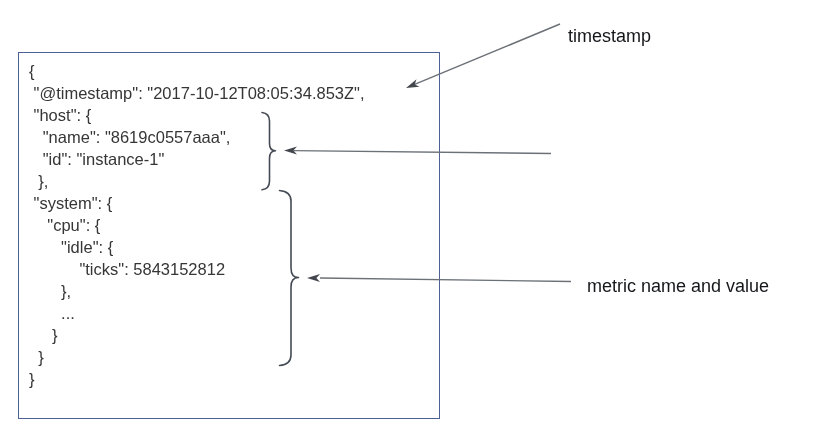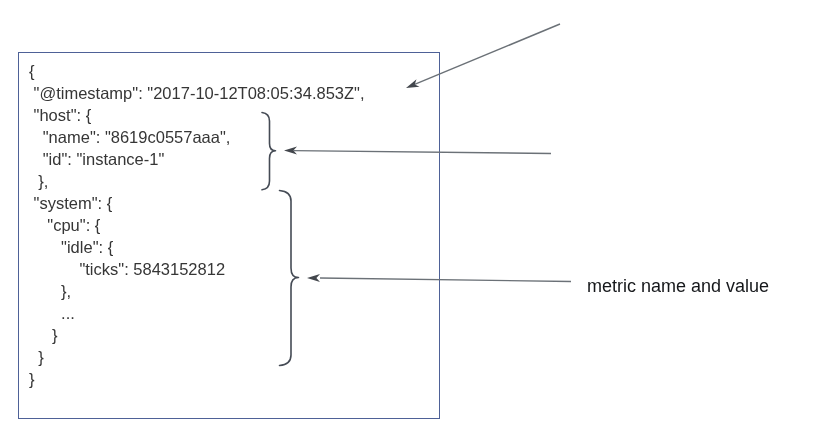--- a/index.html
+++ b/index.html
@@ -120,17 +120,18 @@
       <line class="arrow-line" x1="293.5" y1="150.6" x2="551" y2="153.5"></line>
       <path class="arrow-head" d="M 284 150.5 L 297 154.5 L 293.4 150.5 L 297 146.5 Z"></path>
     </g>
 
     <g>
       <line class="arrow-line" x1="320" y1="278" x2="571" y2="281.5"></line>
       <path class="arrow-head" d="M 307 278 L 320 282 L 316.4 278 L 320 274 Z"></path>
     </g>
   </svg>
 
+  <div class="annotation-label lbl-timestamp">timestamp</div>
 
 
   <div class="annotation-label lbl-metric">metric name and value</div>
 
 </div>
 
 </body></html>

